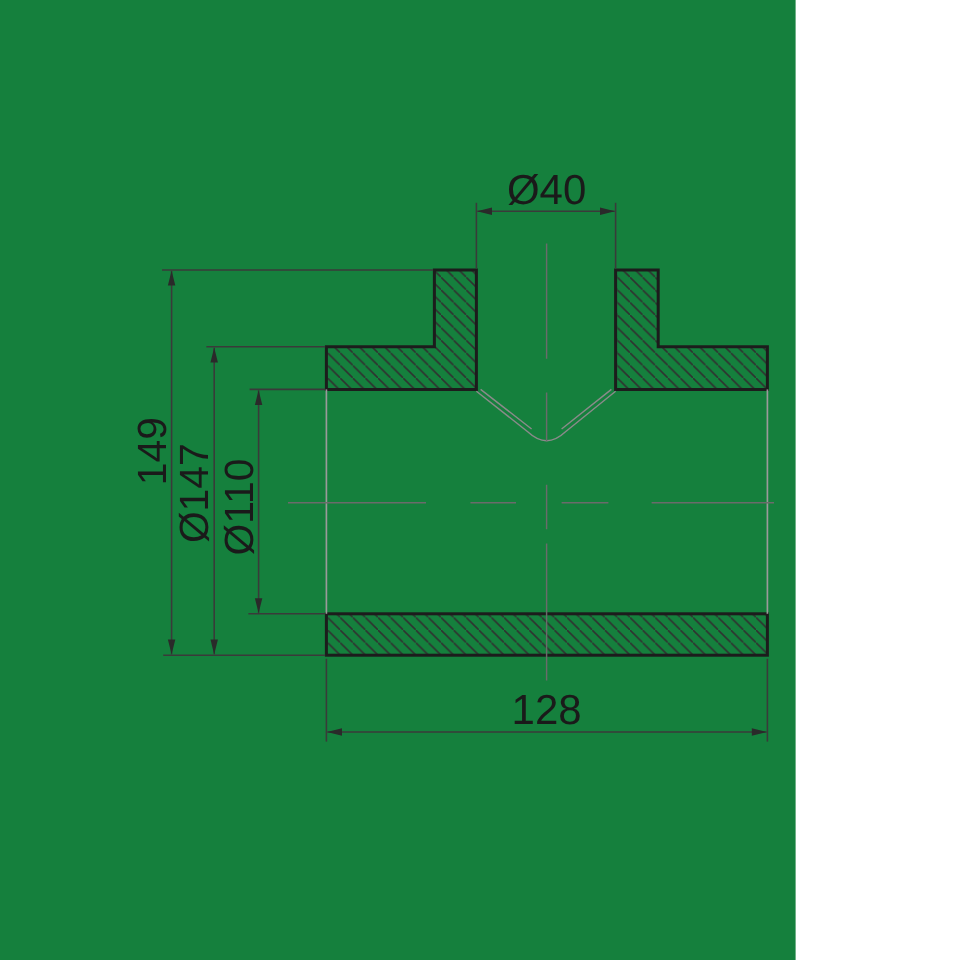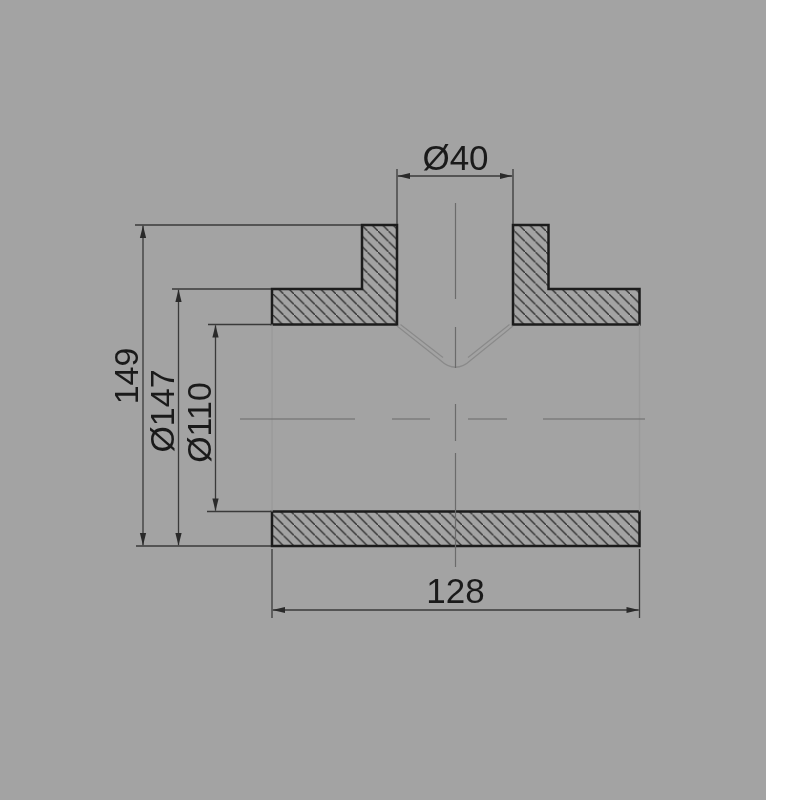--- a/index.html
+++ b/index.html
@@ -6,23 +6,23 @@
     margin: 0;
     padding: 0;
     background: #ffffff;
     width: 800px;
     height: 800px;
     overflow: hidden;
     font-family: "Liberation Sans", sans-serif;
   }
   .stage {
     position: relative;
-    width: 766px;
+    width: 663px;
     height: 800px;
-    background: #a3a3a3;
+    background: #15803d;
   }
   svg { display: block; }
   text {
     font-family: "Liberation Sans", sans-serif;
     fill: #1a1a1a;
   }
   .dim-label { font-size: 35px; letter-spacing: 0px; }
   .dim-label-side { font-size: 34px; }
   .outline { stroke: #1c1c1c; stroke-width: 2.5; fill: url(#hatchPattern); stroke-linejoin: miter; }
   .thinedge { stroke: #9a9a9a; stroke-width: 1.4; fill: none; }

